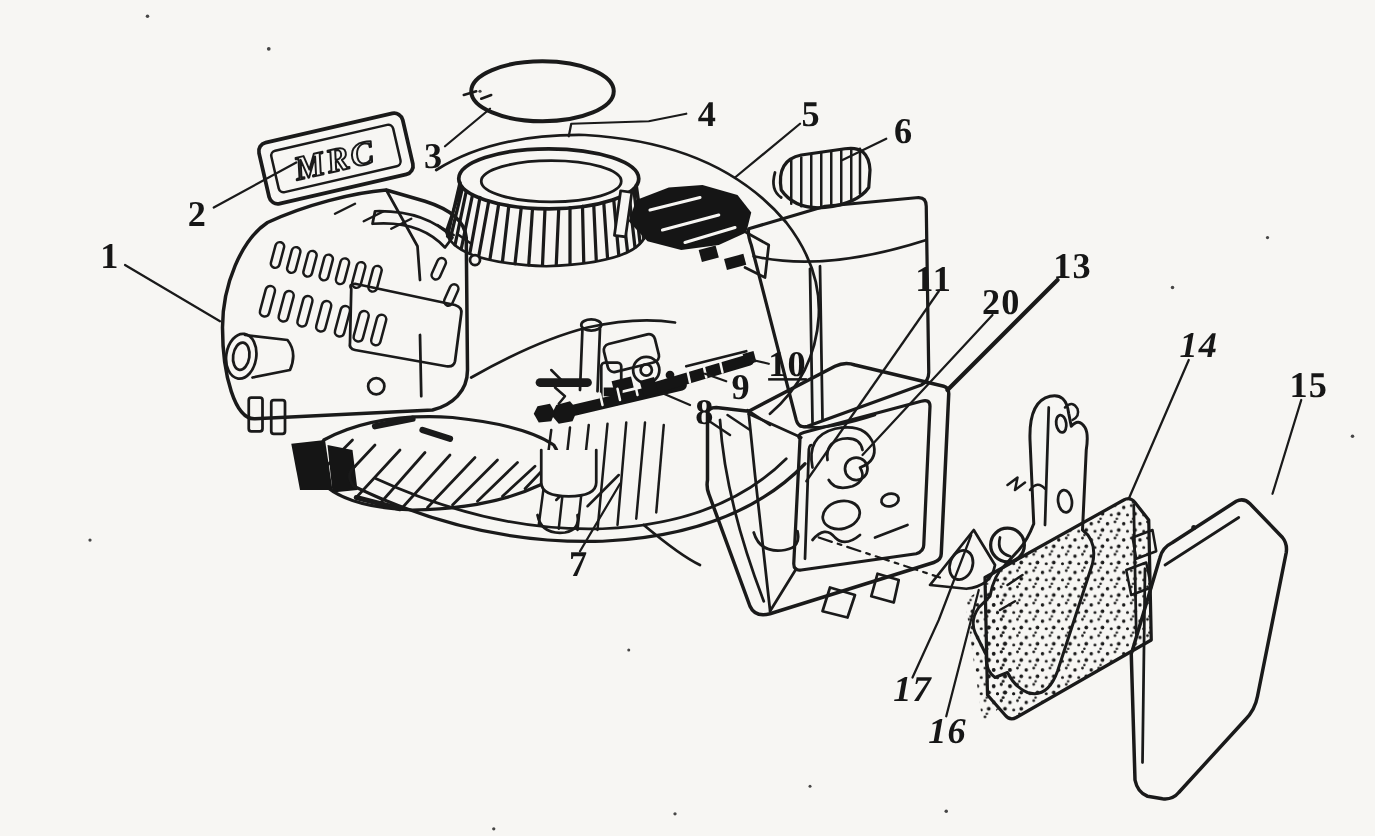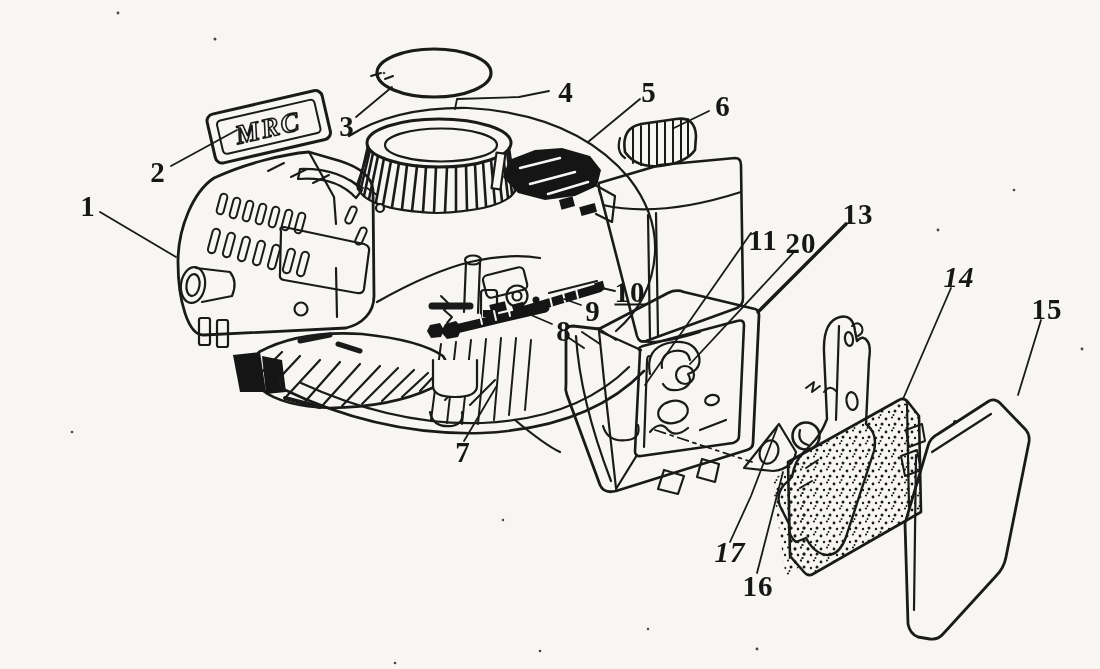--- a/index.html
+++ b/index.html
@@ -323,21 +323,21 @@
       <div class="callout" style="left: 88px; top: 206px;">1</div>
       <div class="callout" style="left: 158px; top: 172px;">2</div>
       <div class="callout" style="left: 347px; top: 126px;">3</div>
       <div class="callout" style="left: 566px; top: 92px;">4</div>
       <div class="callout" style="left: 649px; top: 92px;">5</div>
       <div class="callout" style="left: 723px; top: 106px;">6</div>
       <div class="callout" style="left: 463px; top: 452px;">7</div>
       <div class="callout" style="left: 564px; top: 331px;">8</div>
       <div class="callout" style="left: 593px; top: 311px;">9</div>
       <div class="callout" style="left: 630px; top: 292px; text-decoration: underline;">10</div>
-      <div class="callout" style="left: 763px; top: 224px; margin-top: 16px;">11</div>
+      <div class="callout" style="left: 747px; top: 224px;">11</div>
       <div class="callout" style="left: 801px; top: 243px;">20</div>
       <div class="callout" style="left: 858px; top: 214px;">13</div>
       <div class="callout" style="left: 959px; top: 277px; font-style: italic;">14</div>
       <div class="callout" style="left: 1047px; top: 309px;">15</div>
-      <div class="callout" style="left: 758px; top: 586px;">16</div>
+      <div class="callout" style="left: 758px; top: 586px; font-style: italic;">16</div>
       <div class="callout" style="left: 730px; top: 552px; font-style: italic;">17</div>
     </div>
 </div>
 
 </body></html>

